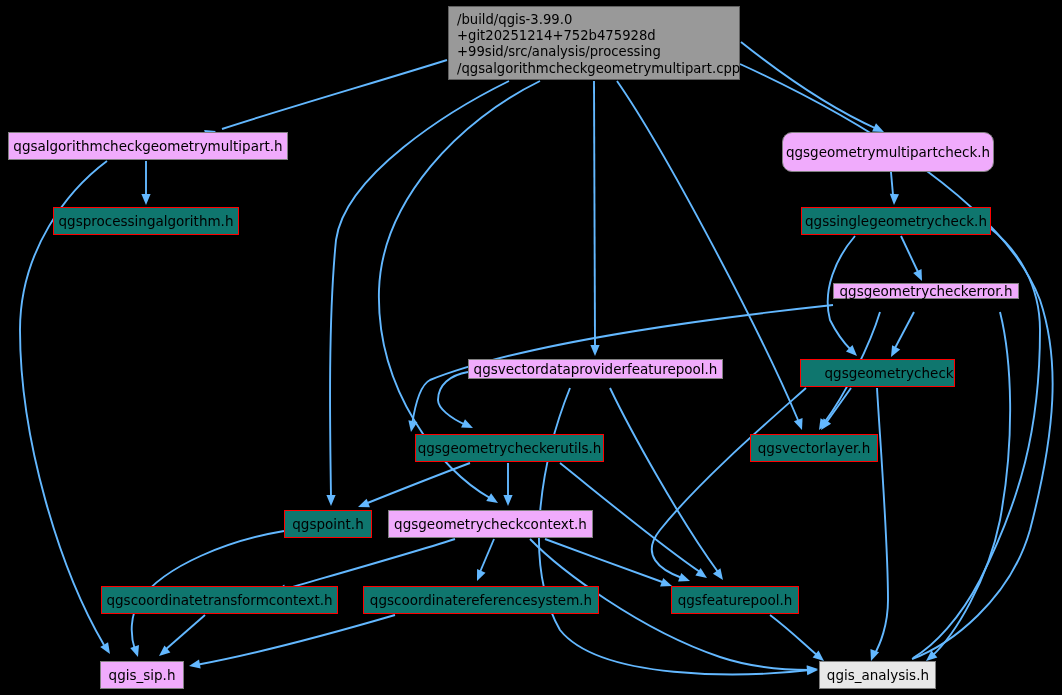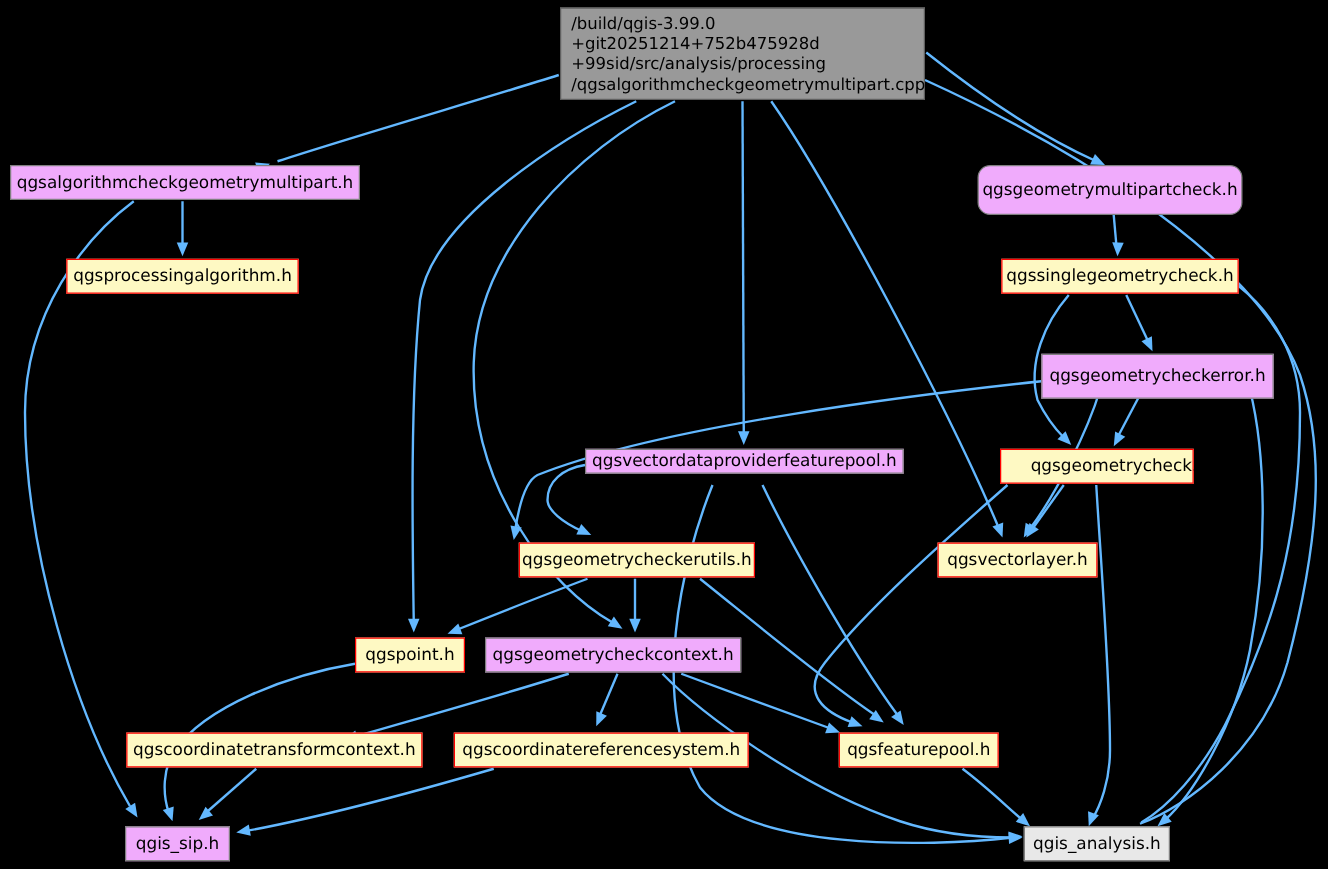--- a/index.html
+++ b/index.html
@@ -43,21 +43,21 @@
     background: #999999;
     border: 1px solid #606060;
     display: block;
     padding: 5px 7px 6px 8px;
     text-align: left;
     white-space: pre;
     font-size: 13.2px;
     line-height: 16.2px;
   }
   .node.red {
-    background: #fef9c3;
+    background: #0f766e;
     border: 1px solid #ff0000;
   }
   .node.gray {
     background: #e8e8e8;
     border: 1px solid #808080;
   }
   .node-label {
     display: block;
     pointer-events: none;
   }
@@ -152,21 +152,21 @@
       </div>
       <div class="node red" style="left: 53px; top: 207px; width: 186px; height: 28px;">
         <span class="node-label">qgsprocessingalgorithm.h</span>
       </div>
       <div class="node" style="left: 782px; top: 132px; width: 212px; height: 40px; border-radius: 10px;">
         <span class="node-label">qgsgeometrymultipartcheck.h</span>
       </div>
       <div class="node red" style="left: 801px; top: 207px; width: 190px; height: 28px;">
         <span class="node-label">qgssinglegeometrycheck.h</span>
       </div>
-      <div class="node" style="left: 833px; top: 283px; width: 186px; height: 36px;">
+      <div class="node" style="left: 833px; top: 283px; width: 186px; height: 16px;">
         <span class="node-label">qgsgeometrycheckerror.h</span>
       </div>
       <div class="node" style="left: 468px; top: 359px; width: 255px; height: 20px;">
         <span class="node-label">qgsvectordataproviderfeaturepool.h</span>
       </div>
       <div class="node red" style="left: 800px; top: 359px; width: 155px; height: 28px; padding-left: 42px;">
         <span class="node-label">qgsgeometrycheck.h</span>
       </div>
       <div class="node red" style="left: 415px; top: 434px; width: 189px; height: 28px;">
         <span class="node-label">qgsgeometrycheckerutils.h</span>
@@ -185,18 +185,18 @@
       </div>
       <div class="node red" style="left: 363px; top: 586px; width: 236px; height: 28px;">
         <span class="node-label">qgscoordinatereferencesystem.h</span>
       </div>
       <div class="node red" style="left: 671px; top: 586px; width: 128px; height: 28px;">
         <span class="node-label">qgsfeaturepool.h</span>
       </div>
       <div class="node" style="left: 100px; top: 661px; width: 84px; height: 28px;">
         <span class="node-label">qgis_sip.h</span>
       </div>
-      <div class="node gray" style="left: 819px; top: 661px; width: 117px; height: 28px;">
+      <div class="node gray" style="left: 819px; top: 661px; width: 117px; height: 28px; justify-content: flex-end;">
         <span class="node-label">qgis_analysis.h</span>
       </div>
     </div>
 
 </div>
 
 </body></html>

